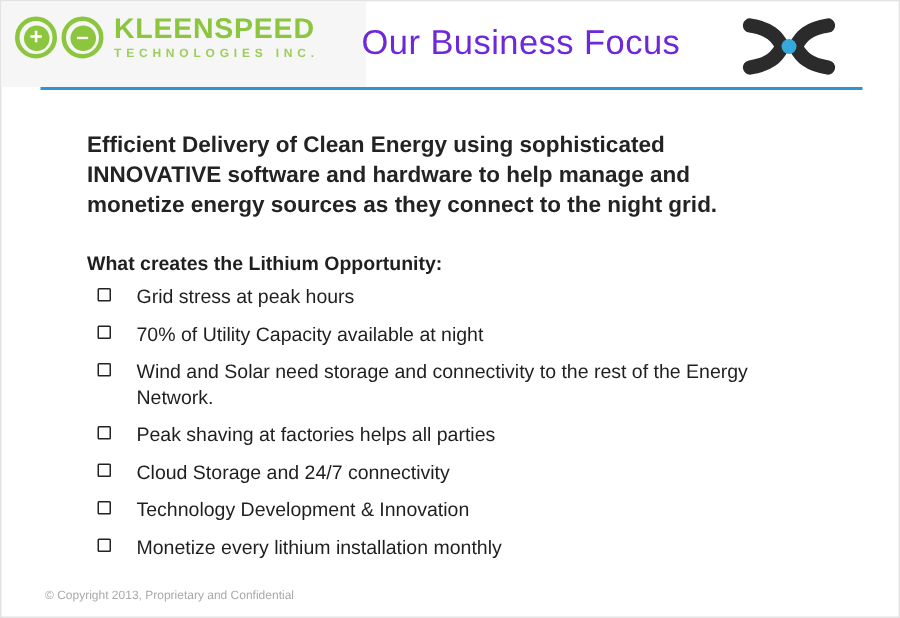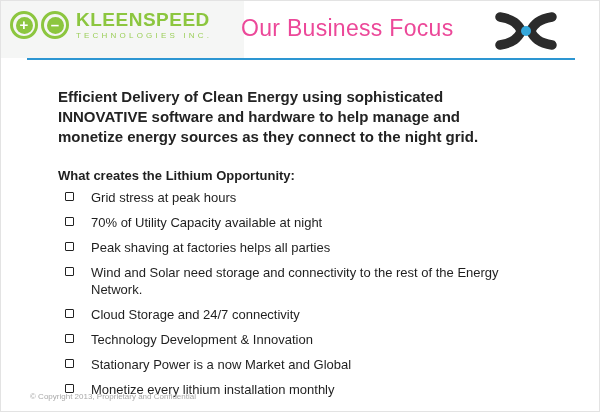--- a/index.html
+++ b/index.html
@@ -28,26 +28,26 @@
     width:17px; height:17px; border-radius:50%;
     background:#8cc63f; color:#ffffff;
     display:flex; align-items:center; justify-content:center;
     font-weight:bold; font-size:15px; line-height:1; padding-bottom:1px;
   }
   .brand-text { display:flex; flex-direction:column; margin-left:3px; }
   .brand-name {
     color:#8cc63f; font-weight:bold; font-size:19px; line-height:19px; letter-spacing:0.5px;
   }
   .brand-sub {
-    color:#9ccf5a; font-size:8px; letter-spacing:3.2px; margin-top:2px; font-weight:normal;
+    color:#9ccf5a; font-size:8px; letter-spacing:3.2px; margin-top:2px; font-weight:bold;
   }
 
   .slide-title {
     position:absolute; top:14px; left:240px;
-    font-size:23px; color:#ec4899; letter-spacing:0.3px;
+    font-size:23px; color:#6d28d9; letter-spacing:0.3px;
   }
 
   .xlogo { position:absolute; top:9px; left:488px; width:74px; height:42px; }
 
   .accent-rule {
     position:absolute; top:57px; left:26px; width:548px; height:2px;
     background:#2d96d2;
   }
 
   
@@ -132,38 +132,34 @@
   <li class="bullet-item">
     <span class="bullet-marker"></span>
     <span>Grid stress at peak hours</span>
   </li>
   <li class="bullet-item">
     <span class="bullet-marker"></span>
     <span>70% of Utility Capacity available at night</span>
   </li>
   <li class="bullet-item">
     <span class="bullet-marker"></span>
-    <span>Peak shaving at factories helps all parties</span>
+    <span>Wind and Solar need storage and connectivity to the rest of the Energy Network.</span>
   </li>
   <li class="bullet-item">
     <span class="bullet-marker"></span>
-    <span>Wind and Solar need storage and connectivity to the rest of the Energy Network.</span>
+    <span>Peak shaving at factories helps all parties</span>
   </li>
   <li class="bullet-item">
     <span class="bullet-marker"></span>
     <span>Cloud Storage and 24/7 connectivity</span>
   </li>
   <li class="bullet-item">
     <span class="bullet-marker"></span>
     <span>Technology Development &amp; Innovation</span>
   </li>
   <li class="bullet-item">
     <span class="bullet-marker"></span>
-    <span>Stationary Power is a now Market and Global</span>
-  </li>
-  <li class="bullet-item">
-    <span class="bullet-marker"></span>
     <span>Monetize every lithium installation monthly</span>
   </li>
 </ul>
 
 <div class="copyright">© Copyright 2013, Proprietary and Confidential</div>
 <div class="page-number">11</div>
 
 </body></html>

